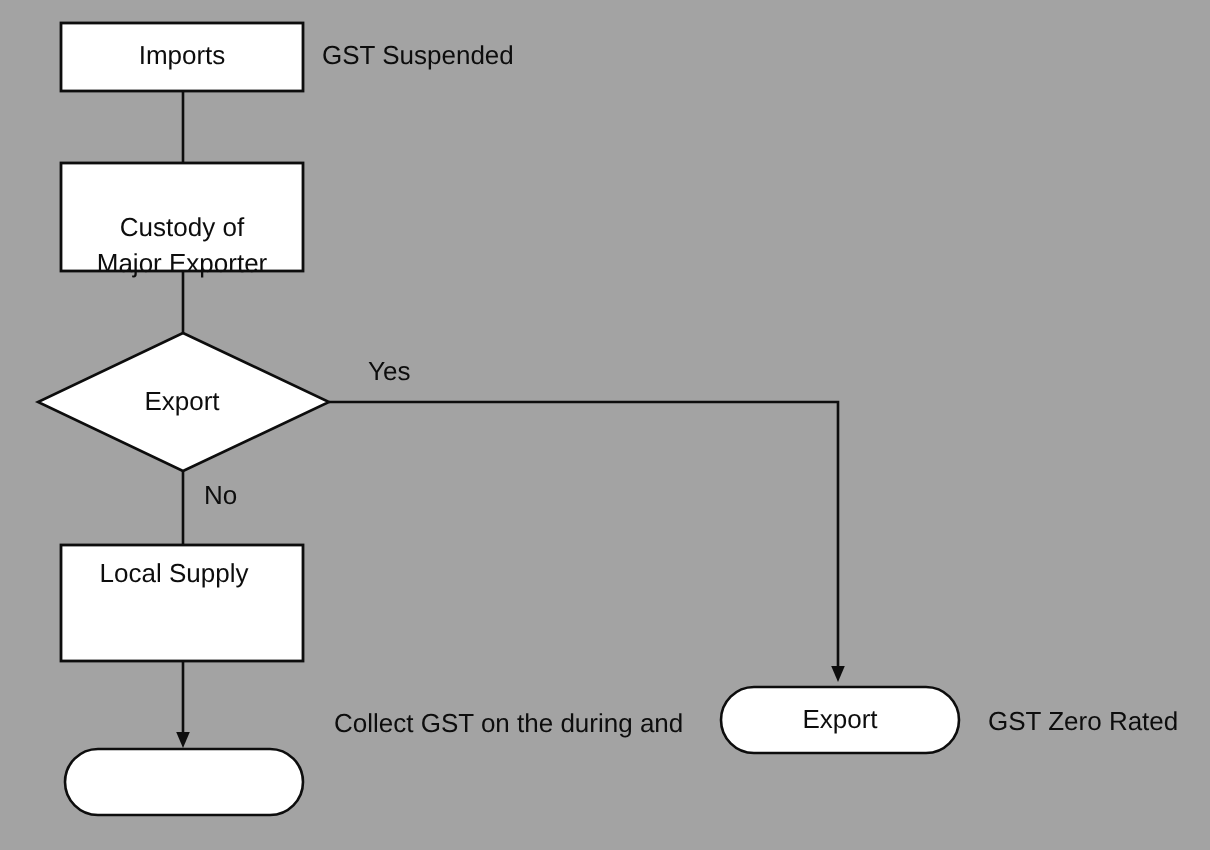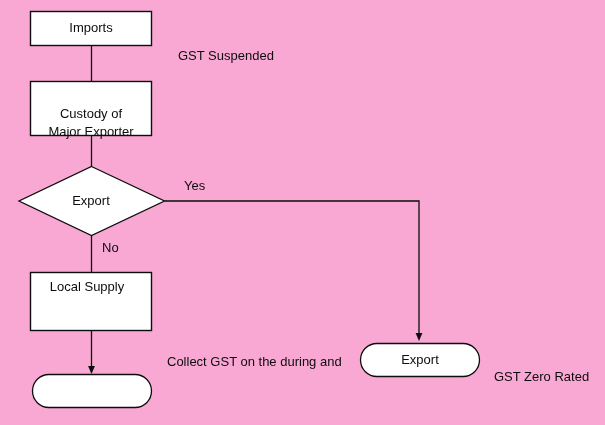--- a/index.html
+++ b/index.html
@@ -4,21 +4,21 @@
 <style>
   html, body {
     margin: 0;
     padding: 0;
     background: #ffffff;
   }
   #canvas {
     position: relative;
     width: 605px;
     height: 425px;
-    background: #f9a8d4;
+    background: #a3a3a3;
     overflow: hidden;
     font-family: "Liberation Sans", sans-serif;
     color: #0d0d0d;
   }
   #flow-svg {
     position: absolute;
     left: 0;
     top: 0;
     width: 605px;
     height: 425px;
@@ -58,22 +58,22 @@
   #txt-imports        { left: 30px;  top: 19px;  width: 122px; }
   #txt-custody        { left: 30px;  top: 89px;  width: 122px; margin-top: 16px; }
   #txt-export-decision{ left: 30px;  top: 192px; width: 122px; }
   #txt-local-supply   { left: 30px;  top: 278px; width: 114px; }
   #txt-customers      { left: 32px;  top: 382px; width: 120px; }
   #txt-export-term    { left: 360px; top: 351px; width: 120px; }
 
   #lbl-yes { left: 184px; top: 178px; }
   #lbl-no  { left: 102px; top: 240px; }
 
-  #ann-gst-suspended { left: 178px; top: 20px; margin-top: 28px; }
-  #ann-gst-zero      { left: 494px; top: 353px; margin-top: 16px; }
+  #ann-gst-suspended { left: 161px; top: 20px; }
+  #ann-gst-zero      { left: 494px; top: 353px; }
   #note-block        { left: 167px; top: 351px; }
 </style>
 </head>
 <body>
 
 <div id="canvas">
 
   <svg id="flow-svg" viewBox="0 0 605 425" xmlns="http://www.w3.org/2000/svg">
     <defs>
       <marker id="arrowhead" markerWidth="8" markerHeight="8" refX="4" refY="4" orient="auto" markerUnits="userSpaceOnUse">

